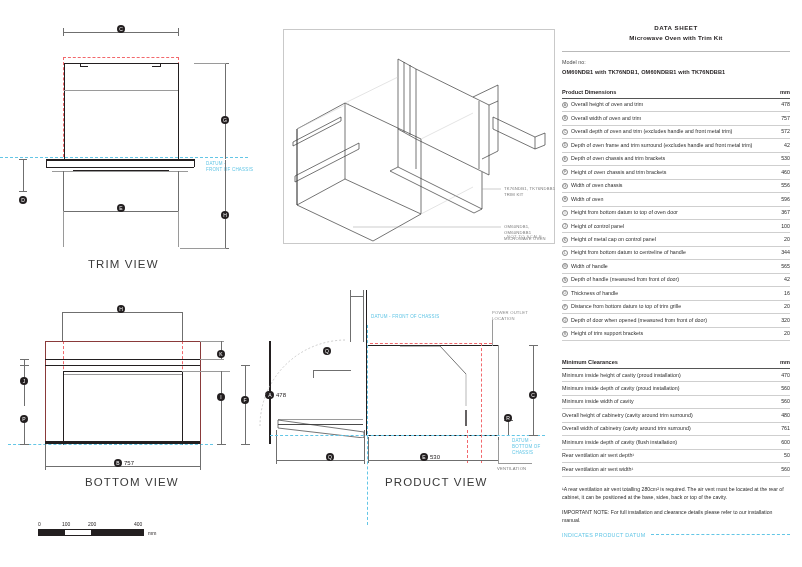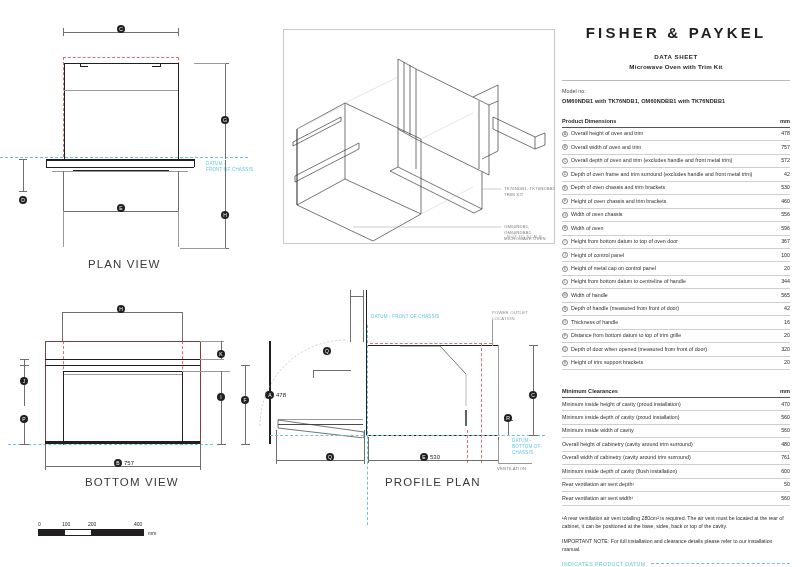--- a/index.html
+++ b/index.html
@@ -229,21 +229,21 @@
       <div class="ln h1px thin" style="left:19px; top:191px; width:8px;"></div>
       <div class="bubble" style="left:19px; top:196px;">D</div>
 
       <div class="ln h1px thin" style="left:63px; top:211px; width:116px;"></div>
       <div class="ln v1px thin" style="left:63px; top:171px; height:44px;"></div>
       <div class="ln v1px thin" style="left:178px; top:171px; height:44px;"></div>
       <div class="bubble" style="left:117px; top:204px;">E</div>
       <div class="ln v1px grey" style="left:63px; top:211px; height:36px;"></div>
       <div class="ln v1px grey" style="left:178px; top:211px; height:36px;"></div>
 
-      <div class="view-title" style="left:88px; top:258px;">PLAN VIEW</div>
+      <div class="view-title" style="left:88px; top:258px;">TRIM VIEW</div>
     </div>
 
     <div class="iso-box" style="left:283px; top:29px; width:272px; height:215px;"></div>
     <svg style="position:absolute; left:283px; top:29px;" width="272" height="215" viewBox="0 0 272 215">
       <g fill="none" stroke="#3a3a3a" stroke-width="0.7">
 
         <path d="M14 100 L62 74 L138 110 L138 185 L90 212 L14 176 Z"></path>
         <path d="M62 74 L62 150 L14 176"></path>
         <path d="M62 150 L138 185"></path>
 
@@ -424,21 +424,21 @@
       <div class="ln h1px thin" style="left:368px; top:460px; width:130px;"></div>
       <div class="ln v1px thin" style="left:368px; top:437px; height:26px;"></div>
       <div class="ln v1px thin" style="left:498px; top:437px; height:26px;"></div>
       <div class="bubble" style="left:420px; top:453px;">E</div>
       <div class="dim-val" style="left:430px; top:454px;">530</div>
 
       <div class="ln h1px grey" style="left:498px; top:463px; width:34px;"></div>
       <div class="ln v1px grey" style="left:498px; top:440px; height:23px;"></div>
       <div class="iso-label" style="left:497px; top:466px;">VENTILATION</div>
 
-      <div class="view-title" style="left:385px; top:476px;">PROFILE PLAN</div>
+      <div class="view-title" style="left:385px; top:476px;">PRODUCT VIEW</div>
     </div>
 
     <div class="scalebar">
       <div class="ticks">
         <span class="tick" style="left:0px;">0</span>
         <span class="tick" style="left:24px;">100</span>
         <span class="tick" style="left:50px;">200</span>
         <span class="tick" style="left:96px;">400</span>
       </div>
       <div class="bar">
@@ -446,21 +446,20 @@
         <div class="seg light" style="width:26px;"></div>
         <div class="seg dark" style="width:53px;"></div>
       </div>
       <div class="unit">mm</div>
     </div>
 
   </div>
 
   <div class="panel">
 
-    <div class="brand">FISHER &amp; PAYKEL</div>
     <div class="sheet-title">DATA SHEET</div>
     <div class="sheet-sub">Microwave Oven with Trim Kit</div>
 
     <div class="rule"></div>
 
     <div class="model-label">Model no:</div>
     <div class="model-no">OM60NDB1 with TK76NDB1, OM60NDBB1 with TK76NDBB1</div>
 
     <table class="spec">
       <thead>

